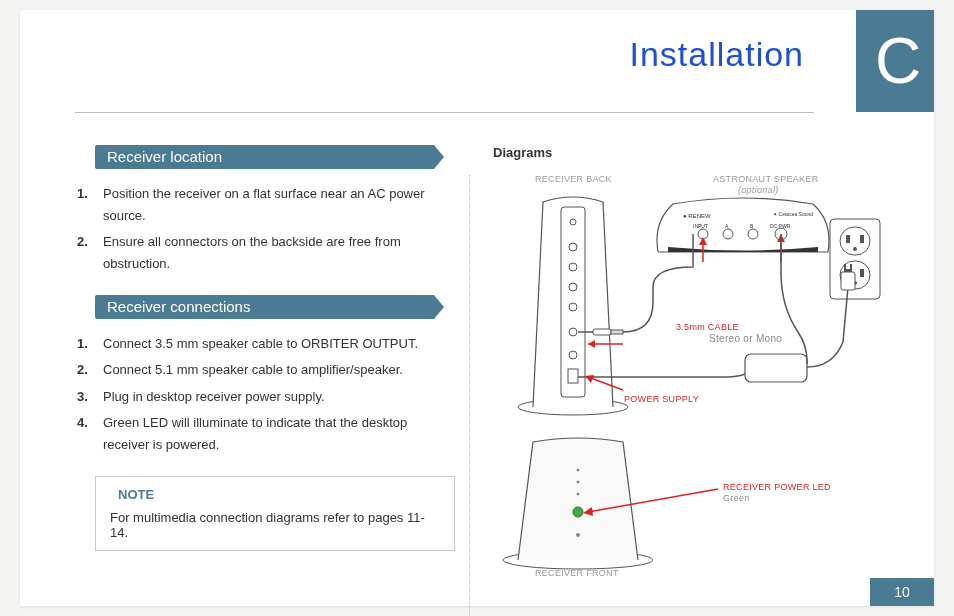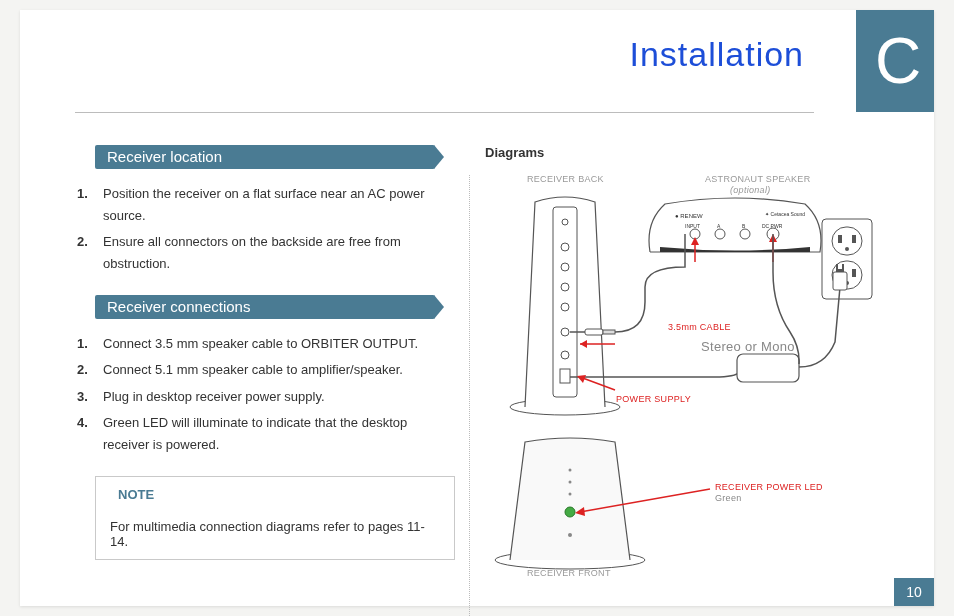--- a/index.html
+++ b/index.html
@@ -58,21 +58,21 @@
   }
   .rule {
     position: absolute;
     left: 0;
     right: 80px;
     top: 77px;
     border-top: 1px solid #bcbcbc;
   }
   .columns {
     display: flex;
-    gap: 30px;
+    gap: 38px;
     margin-top: 25px;
   }
   .col-left {
     flex: 0 0 380px;
     position: relative;
   }
   .col-right {
     flex: 1;
   }
   .divider {
@@ -131,21 +131,21 @@
     border: 1px solid #c9c9c9;
     padding: 10px 14px;
     margin-left: 20px;
     margin-top: 10px;
     font-size: 13px;
   }
   .note-label {
     color: #4a7b93;
     font-weight: 700;
     display: block;
-    margin-bottom: 17px;
+    margin-bottom: 8px;
     padding-left: 8px;
   }
   .diagrams-label {
     font-weight: 700;
     font-size: 13px;
     margin-bottom: 12px;
   }
   .diagram-area {
     position: relative;
     height: 410px;
@@ -161,30 +161,30 @@
   .power-led-sub {
     position: absolute;
     font-size: 9px;
     color: #999;
     letter-spacing: 0.3px;
   }
   .receiver-back-label { left: 42px; top: 2px; }
   .astronaut-label { left: 220px; top: 2px; }
   .optional-label { left: 245px; top: 13px; font-style: italic; }
   .cable-label { left: 183px; top: 150px; color: #d22; font-size:9px;}
-  .cable-sub { left: 180px; top: 167px; font-size: 13px; color: #888; padding-left: 36px;}
+  .cable-sub { left: 180px; top: 161px; font-size: 10px; color: #888; padding-left: 36px;}
   .power-supply-label { left: 131px; top: 222px; color: #d22;}
   .receiver-front-label { left: 42px; top: 396px; }
   .power-led-label { left: 230px; top: 310px; color: #d22;}
   .power-led-sub { left: 230px; top: 321px; color: #888;}
   .page-num {
     position: absolute;
     right: 0px;
     bottom: 0px;
-    width: 40px;
+    width: 64px;
     height: 28px;
     background: #4a7b93;
     color: #fff;
     display: flex;
     align-items: center;
     justify-content: center;
     font-size: 14px;
   }
   
   svg { overflow: visible; }

